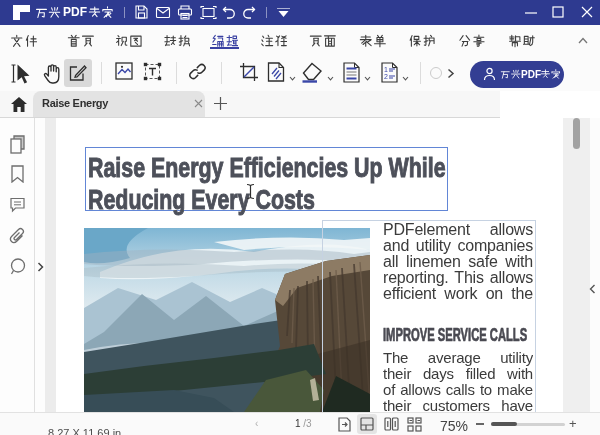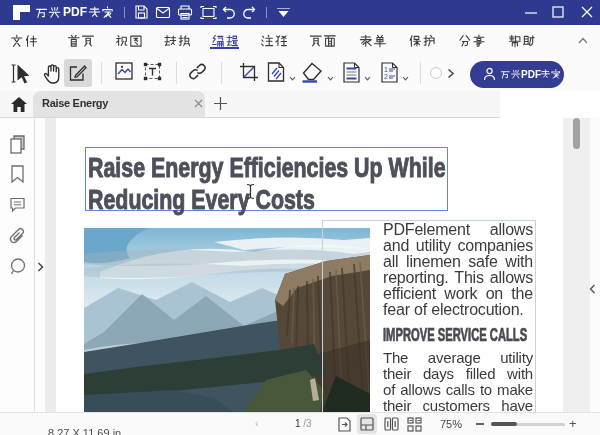--- a/index.html
+++ b/index.html
@@ -370,21 +370,20 @@
     <div id="dtitle" class="abs" style="left:31.5px;top:33px;width:380px;font-weight:bold;color:#4d505a;font-size:28.5px;line-height:32px;transform:scaleX(0.75);transform-origin:0 0;white-space:nowrap;-webkit-text-stroke:1px #4d505a">Raise Energy Efficiencies Up While<br>Reducing Every Costs</div>
     <svg class="abs" style="left:190px;top:65px" width="9" height="17" viewBox="0 0 9 17" stroke="#2f2f2f" stroke-width="1.2" fill="none">
         <path d="M1 1.5 Q3 1.5 4.5 2.5 Q6 1.5 8 1.5 M4.5 2.5 V14.5 M1 15.5 Q3 15.5 4.5 14.5 Q6 15.5 8 15.5"></path>
       </svg>
     <div id="dtext" class="abs" style="left:327px;top:104px;width:150px;font-size:16px;letter-spacing:-0.2px;line-height:16px;color:#3b3b3b">
       <div class="jline">PDFelement allows any energy</div>
       <div class="jline">and utility companies to keep</div>
       <div class="jline">all linemen safe with accurate</div>
       <div class="jline">reporting. This allows for more</div>
       <div class="jline">efficient work on the lines without</div>
-      <div style="height:16px">fear of electrocution.</div>
     </div>
     <div class="abs" style="left:327px;top:207px;font-size:17.5px;font-weight:bold;color:#4a4a52;transform:scaleX(0.64);transform-origin:0 0;white-space:nowrap;-webkit-text-stroke:0.7px #4a4a52">IMPROVE SERVICE CALLS</div>
     <div class="abs" style="left:327px;top:232px;width:150px;font-size:15px;letter-spacing:-0.2px;line-height:16px;color:#3b3b3b">
       <div class="jline">The average utility company has</div>
       <div class="jline">their days filled with mountains</div>
       <div class="jline">of allows calls to make sure</div>
       <div class="jline">their customers have the</div>
     </div>
   </div>
   <div id="rstrip"></div>
@@ -437,18 +436,18 @@
       <rect x="8.5" y="1" width="5.5" height="12" rx="1"></rect>
       <path d="M3.8 4 V10 M11.2 4 V10"></path>
     </svg>
   <svg class="abs" style="left:407px;top:4px" width="15" height="15" viewBox="0 0 15 15" fill="none" stroke="#555" stroke-width="1.2">
       <rect x="1" y="1" width="5" height="5"></rect>
       <rect x="9" y="1" width="5" height="5"></rect>
       <rect x="1" y="9" width="5" height="5"></rect>
       <rect x="9" y="9" width="5" height="5"></rect>
       <path d="M2.5 3.5 H5 M10.5 3.5 H13"></path>
     </svg>
-  <div class="abs" style="left:440px;top:5px;font-size:11px;color:#444">75%</div>
+  <div class="abs" style="left:440px;top:5px;font-size:14px;color:#444">75%</div>
   <div class="abs" style="left:476px;top:10px;width:8px;height:1.5px;background:#666"></div>
   <div class="abs" style="left:491px;top:9.5px;width:74px;height:3px;background:#d2d2d2;border-radius:2px"></div>
   <div class="abs" style="left:491px;top:9px;width:26px;height:4px;background:#555;border-radius:2px"></div>
   <div class="abs" style="left:569px;top:3px;font-size:13px;color:#555">+</div>
 </div>
 
 </body></html>

